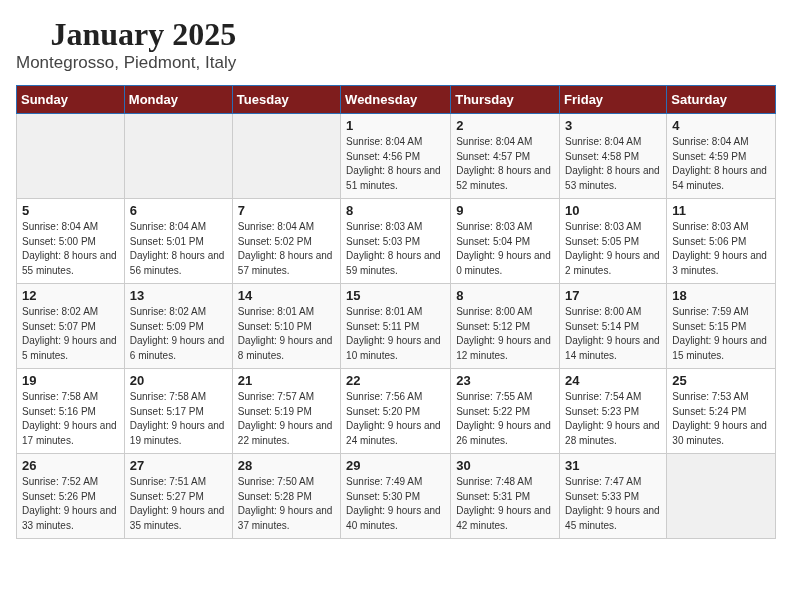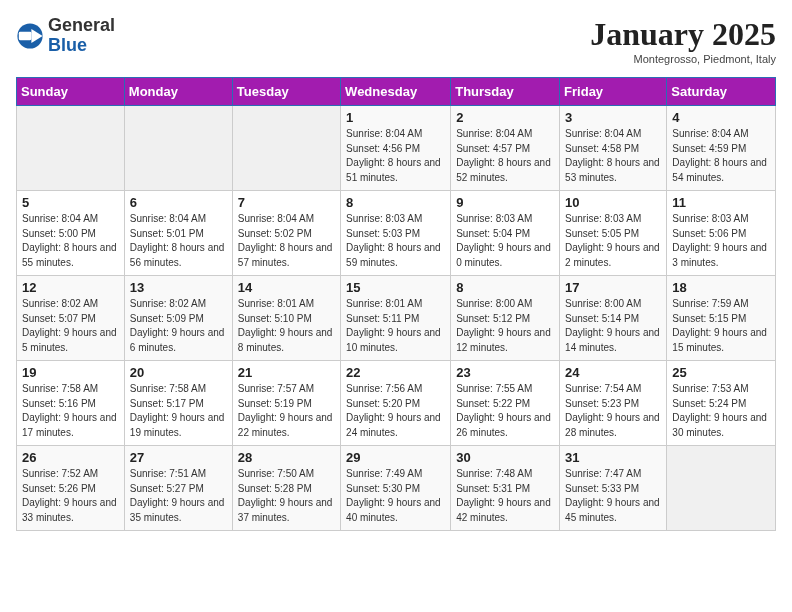--- a/index.html
+++ b/index.html
@@ -37,30 +37,30 @@
     .title-block {
       text-align: right;
     }
     .calendar-title {
       font-size: 32px;
       font-weight: bold;
       color: #222;
       font-family: Liberation Serif, serif;
     }
     .calendar-subtitle {
-      font-size: 11px;
+      font-size: 17px;
       color: #444;
     }
     table {
       width: 100%;
       border-collapse: collapse;
       border: 1px solid #ccc;
     }
     thead tr {
-      background-color: #a21caf;
+      background-color: #7f1d1d;
       color: #fff;
     }
     thead th {
       padding: 6px 4px;
       font-size: 13px;
       font-weight: bold;
       text-align: left;
       border: 1px solid #2a6db5;
     }
     tbody td {
@@ -93,31 +93,20 @@
       line-height: 1.45;
     }
     .empty-cell {
       background: #f0f0f0 !important;
     }
   </style>
 </head>
 <body>
 
 <div class="header">
-  <div class="logo">
-    <svg class="logo-icon" viewBox="0 0 40 40">
-      <circle cx="20" cy="20" r="18" fill="#1a5fa8"></circle>
-      <polygon points="22,10 38,20 22,30" fill="white"></polygon>
-      <rect x="4" y="14" width="18" height="12" fill="white" rx="2"></rect>
-    </svg>
-    <div class="logo-text">
-      <span class="logo-general">General</span>
-      <span class="logo-blue">Blue</span>
-    </div>
-  </div>
   <div class="title-block">
     <div class="calendar-title">January 2025</div>
     <div class="calendar-subtitle">Montegrosso, Piedmont, Italy</div>
   </div>
 </div>
 
 <table>
   <thead>
     <tr>
     <th>Sunday</th>

